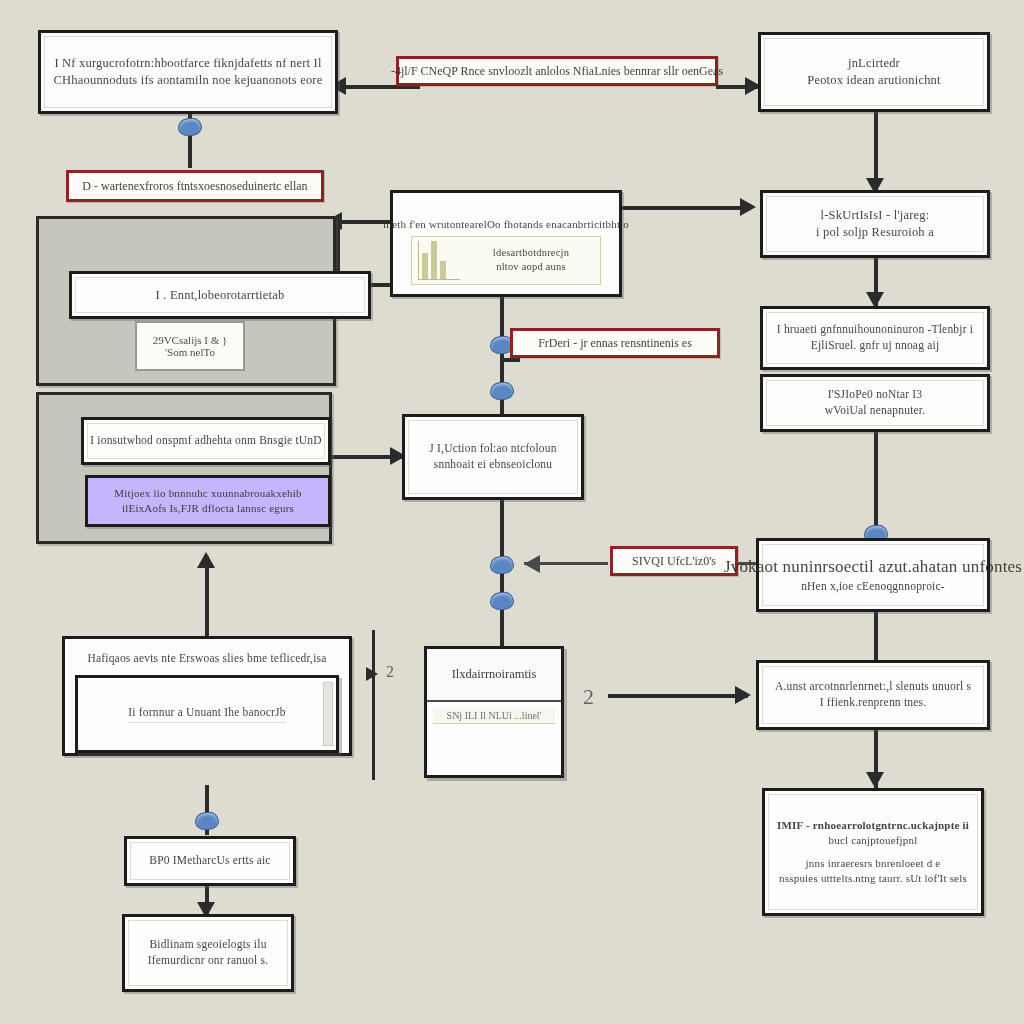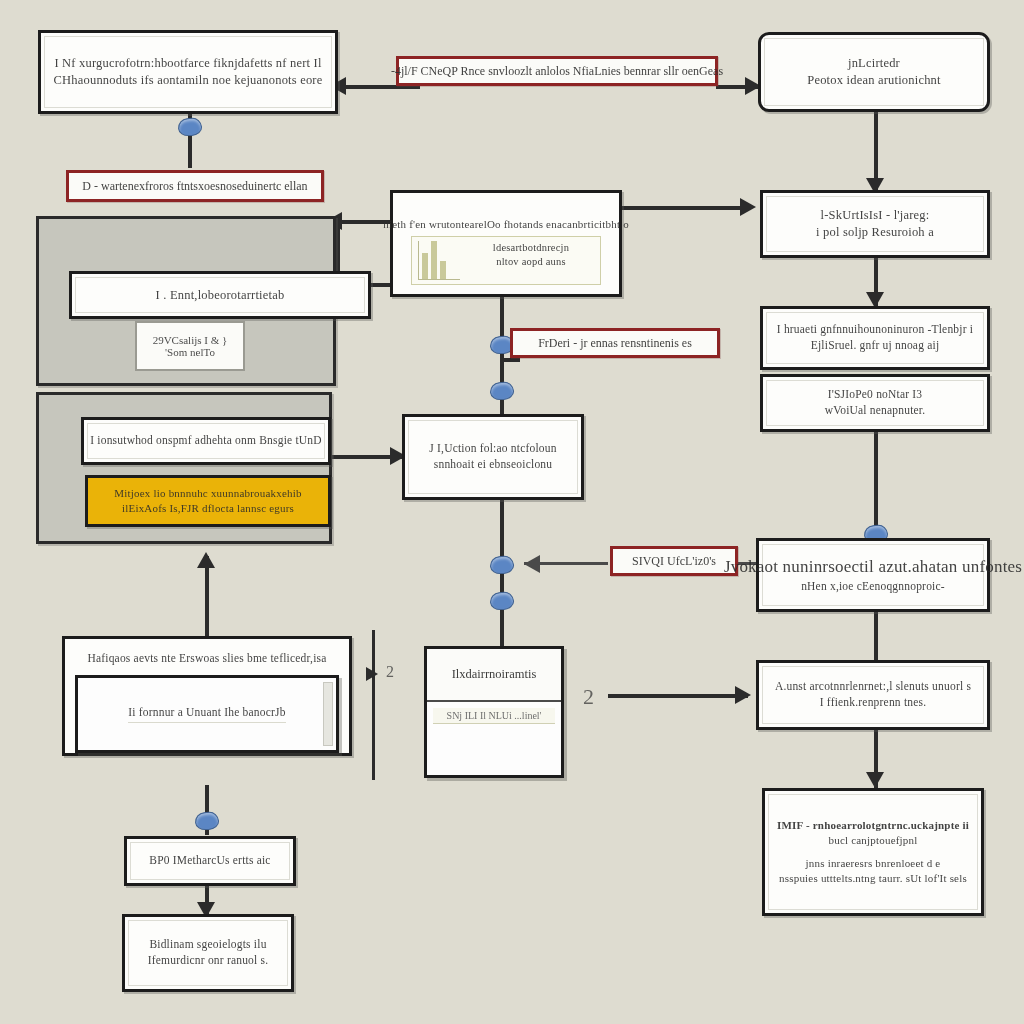--- a/index.html
+++ b/index.html
@@ -100,21 +100,21 @@
   }
   .window .scroll{
     position:absolute;top:4px;right:3px;bottom:4px;width:8px;
     background:#e6e6e0;border:1px solid #c8c8c0;
   }
 
   
   .mini-panel{
     width:92%;background:#fbfbf4;border:1px solid #cfcfa8;
     margin-top:4px;padding:4px 6px;box-sizing:border-box;
-    display:flex;gap:8px;align-items:flex-start;
+    display:flex;gap:8px;align-items:center;
   }
   .mini-panel .bars{
     width:36px;display:flex;align-items:flex-end;gap:3px;border-left:1px solid #b9b98f;border-bottom:1px solid #b9b98f;padding:0 2px 0 3px;
   }
   .mini-panel .bars i{display:block;width:6px;background:#c9c99a;}
   .mini-panel .txt{flex:1;text-align:center;}
   .mini-panel .txt .line{font-size:10.5px;}
 
   .sublabel{
     position:absolute;background:#fbfbf8;border:2px solid #9a9a92;
@@ -202,21 +202,21 @@
 
   <div class="box inner-frame" style="left:38px;top:30px;width:300px;height:84px;">
     <div class="line">I Nf  xurgucrofotrn:hbootfarce fiknjdafetts nf nert Il</div>
     <div class="line">CHhaounnoduts ifs aontamiln noe kejuanonots   eore</div>
   </div>
 
   <div class="redbox" style="left:396px;top:56px;width:322px;height:30px;">
     <div class="line">-4jl/F  CNeQP Rnce snvloozlt  anlolos  NfiaLnies  bennrar sllr oenGeas</div>
   </div>
 
-  <div class="box inner-frame" style="left:758px;top:32px;width:232px;height:80px;border-radius:11px;">
+  <div class="box inner-frame" style="left:758px;top:32px;width:232px;height:80px;">
     <div class="line">jnLcirtedr</div>
     <div class="line">Peotox idean arutionichnt</div>
   </div>
 
   <div class="redbox" style="left:66px;top:170px;width:258px;height:32px;">
     <div class="line">D - wartenexfroros ftntsxoesnoseduinertc ellan</div>
   </div>
 
   <div class="group" style="left:36px;top:216px;width:300px;height:170px;">
     <div class="box inner-frame" style="left:30px;top:52px;width:302px;height:48px;">
@@ -259,21 +259,21 @@
   </div>
 
   <div class="redbox" style="left:510px;top:328px;width:210px;height:30px;">
     <div class="line">FrDeri - jr ennas  rensntinenis  es</div>
   </div>
 
   <div class="group" style="left:36px;top:392px;width:296px;height:152px;">
     <div class="box inner-frame" style="left:42px;top:22px;width:250px;height:48px;">
       <div class="line" style="font-size:11.5px;">I ionsutwhod onspmf adhehta onm Bnsgie tUnD</div>
     </div>
-    <div class="box" style="left:46px;top:80px;width:246px;height:52px;background:#eab308;">
+    <div class="box" style="left:46px;top:80px;width:246px;height:52px;background:#c4b5fd;">
       <div class="line" style="font-size:11px;">Mitjoex lio bnnnuhc xuunnabrouakxehib</div>
       <div class="line" style="font-size:11px;">ilEixAofs  Is,FJR dflocta lannsc  egurs</div>
     </div>
   </div>
 
   <div class="box inner-frame" style="left:402px;top:414px;width:182px;height:86px;">
     <div class="line" style="font-size:11.5px;">J I,Uction fol:ao ntcfoloun</div>
     <div class="line" style="font-size:11.5px;">snnhoait ei ebnseoiclonu</div>
   </div>
 

